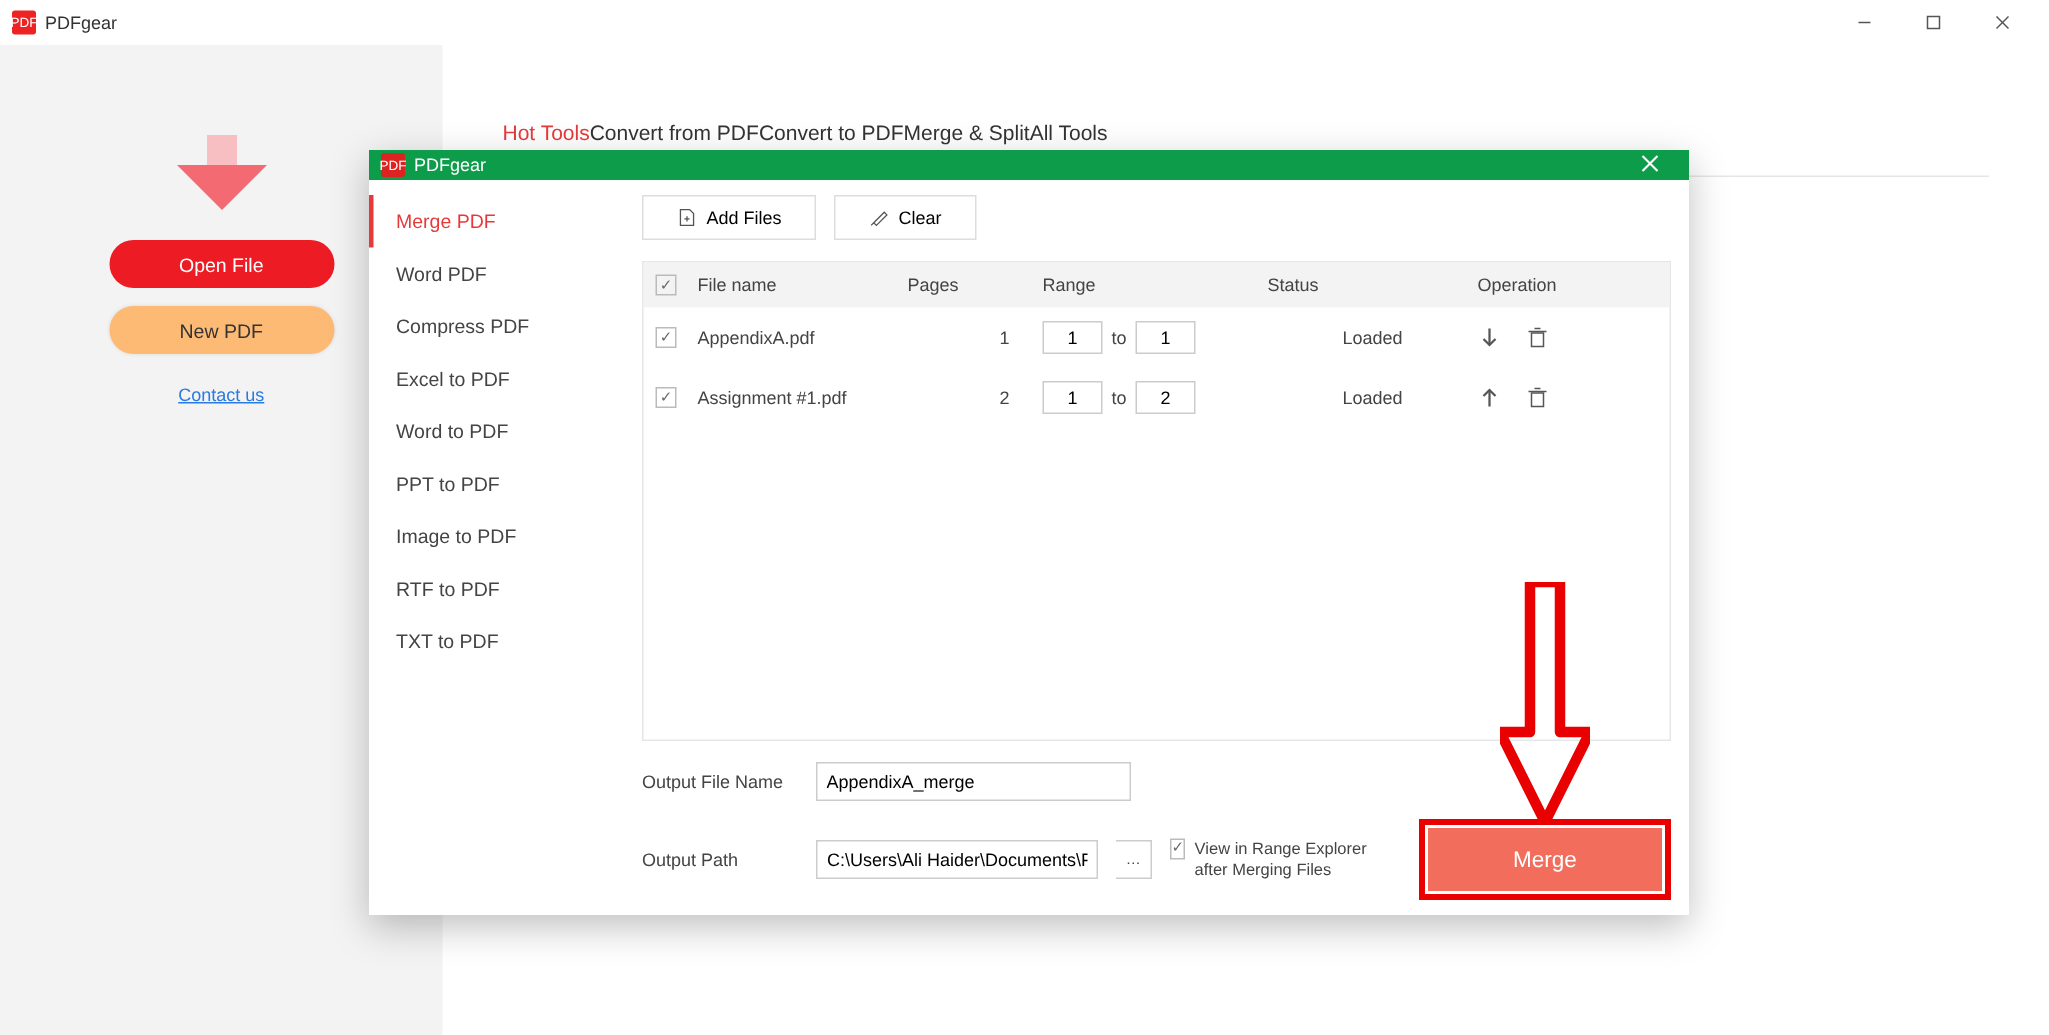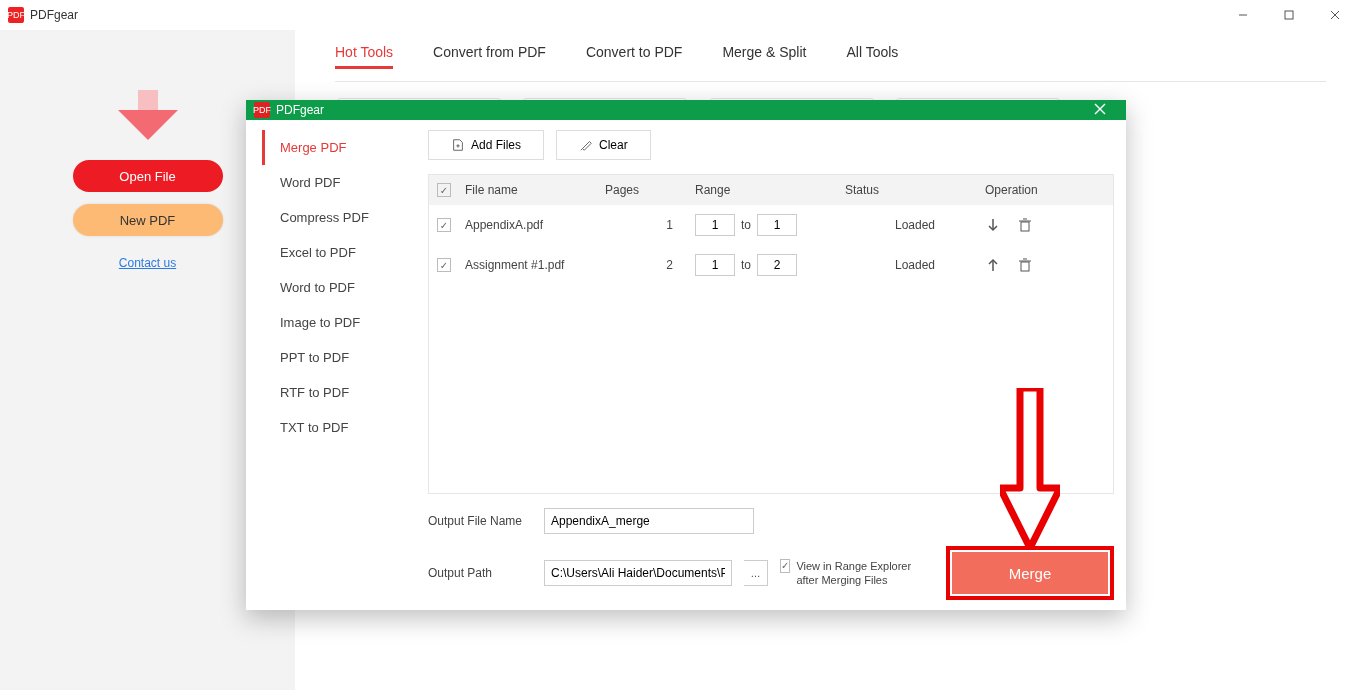--- a/index.html
+++ b/index.html
@@ -18,39 +18,39 @@
   .main { display:flex; height: calc(690px - 30px); }
   .leftpanel { width: 295px; background: #f3f3f3; display:flex; flex-direction:column; align-items:center; padding-top: 60px; }
   .leftpanel .arrow-shape { width: 60px; height: 60px; margin-bottom: 10px; position:relative; }
   .leftpanel .arrow-shape .stem { position:absolute; left:20px; top:0; width:20px; height:25px; background:#f7bfc1; }
   .leftpanel .arrow-shape .head { position:absolute; left:0; top:20px; width:0; height:0; border-left:30px solid transparent; border-right:30px solid transparent; border-top:30px solid #f36a72; }
   .btn-red { background:#ed1c24; color:#fff; width:150px; height:32px; border:none; border-radius:16px; font-size:13px; margin-bottom:12px;}
   .btn-white { background:#fdba74; color:#333; width:150px; height:32px; border:none; border-radius:16px; font-size:13px; margin-bottom:20px; box-shadow:0 0 3px rgba(0,0,0,.1);}
   .link { color:#2a7ae2; font-size:12px; text-decoration:underline; }
 
   .rightpanel { flex:1; padding: 14px 40px; position:relative; }
-  .tabs { display:flex; gap:40px; border-bottom:1px solid #e6e6e6; padding-bottom:12px; margin-bottom:16px; }
+  .tabs { display:flex; border-bottom:1px solid #e6e6e6; padding-bottom:12px; margin-bottom:16px;margin-top:36px; }
   .tab { font-size:14px; color:#333; padding-bottom:6px; }
   .tab.active { color:#e63a3a; border-bottom:3px solid #e63a3a; }
 
   .tool-card { display:inline-block; width:168px; height:14px; border:1px solid #e6e6e6; border-radius:6px; margin-right:14px; }
 
   
   .dialog {
     position:absolute; left:246px; top:100px; width:880px; height:510px;
     background:#fff; box-shadow:0 8px 24px rgba(0,0,0,.25);
     display:flex; flex-direction:column;
   }
   .dlg-title { height:30px; background:#0d9c4a; color:#fff; display:flex; align-items:center; padding:0 8px; font-size:12px; }
   .dlg-title .logo { width:16px; height:16px; background:#d22; margin-right:6px; display:flex; align-items:center; justify-content:center; font-size:9px; border-radius:2px;}
   .dlg-title .spacer { flex:1; }
   .dlg-close { width:36px; text-align:center; }
 
   .dlg-body { flex:1; display:flex; }
-  .dlg-sidebar { width:170px; padding:10px 16px; }
+  .dlg-sidebar { width:170px; padding:10px 0; }
   .side-item { padding:10px 18px; font-size:13px; color:#444; }
   .side-item.active { color:#e63a3a; border-left:3px solid #e63a3a; padding-left:15px; }
 
   .dlg-main { flex:1; padding:10px 12px; display:flex; flex-direction:column;justify-content:space-between; }
   .toolbar { display:flex; gap:12px; margin-bottom:14px; }
   .tbtn { border:1px solid #ddd; background:#fff; padding:7px 22px; font-size:12px; display:flex; align-items:center; gap:6px;}
   .tbtn svg { width:14px; height:14px; }
 
   .table { border:1px solid #e6e6e6; flex:0 0 auto; height:320px; overflow:hidden; }
   .thead, .trow { display:grid; grid-template-columns: 28px 140px 90px 150px 140px 120px; align-items:center; font-size:12px; color:#444; }
@@ -145,22 +145,22 @@
         </svg>
     </div>
   </div>
   <div class="dlg-body">
     <div class="dlg-sidebar">
       <div class="side-item active">Merge PDF</div>
       <div class="side-item">Word PDF</div>
       <div class="side-item">Compress PDF</div>
       <div class="side-item">Excel to PDF</div>
       <div class="side-item">Word to PDF</div>
+      <div class="side-item">PPT to PDF</div>
       <div class="side-item">Image to PDF</div>
-      <div class="side-item">PPT to PDF</div>
       <div class="side-item">RTF to PDF</div>
       <div class="side-item">TXT to PDF</div>
     </div>
 
     <div class="dlg-main">
       <div class="toolbar">
         <button class="tbtn">
           <svg viewBox="0 0 16 16">
               <path d="M3 2h7l3 3v9H3z" fill="none" stroke="#555"></path>
               <line x1="8" y1="7" x2="8" y2="11" stroke="#555"></line>

